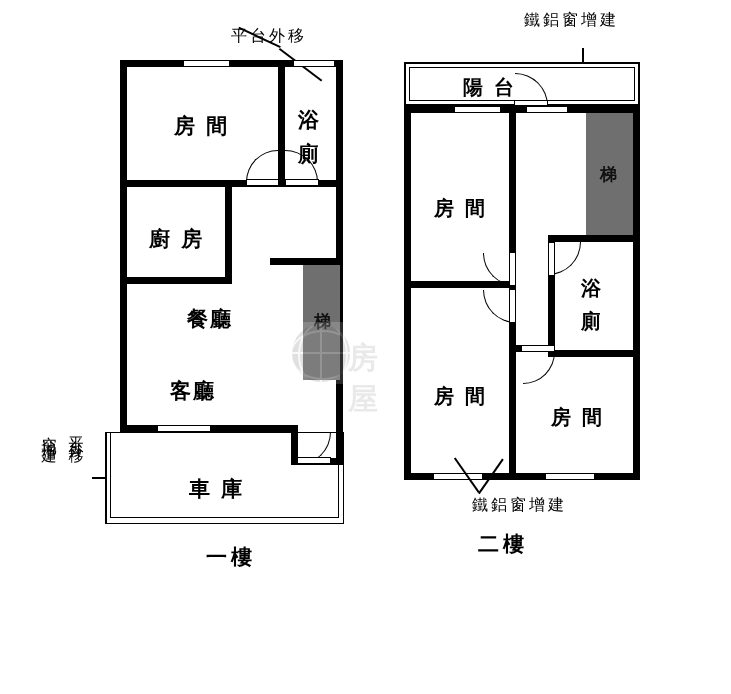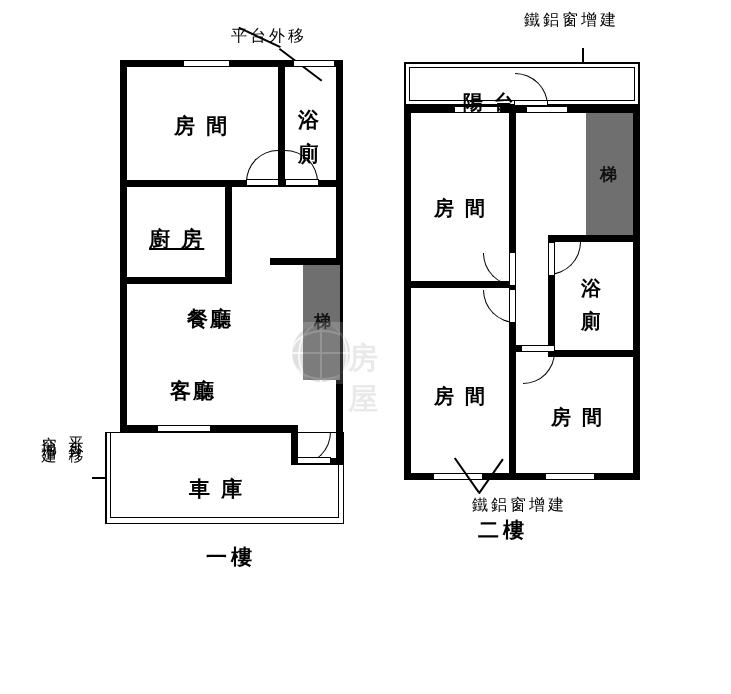--- a/index.html
+++ b/index.html
@@ -120,21 +120,21 @@
     <div class="vtext" style="left:33px;top:424px;">空地增建</div>
     <div class="vtext" style="left:60px;top:424px;">平台外移</div>
 
     <div class="lbl lbl-room" style="left:168px;top:112px;">房 間</div>
 
     <div class="lbl lbl-room" style="left:292px;top:103px;line-height:34px;text-align:center;">
       <span>浴</span><br>
       <span>廁</span>
     </div>
 
-    <div class="lbl lbl-room" style="left:143px;top:225px;text-decoration:underline;">廚 房</div>
+    <div class="lbl lbl-room" style="left:143px;top:225px;">廚 房</div>
 
     <div class="lbl lbl-room" style="left:181px;top:305px;">餐廳</div>
 
     <div class="lbl lbl-room" style="left:164px;top:377px;">客廳</div>
 
     <div class="lbl lbl-room" style="left:183px;top:475px;">車 庫</div>
 
     <div class="lbl lbl-stair" style="left:308px;top:310px;">梯</div>
 
     <div class="lbl lbl-floor" style="left:200px;top:543px;">一樓</div>
@@ -181,40 +181,40 @@
 
     <div class="door swingBL" style="left:483px;top:290px;width:33px;height:33px;"></div>
     <div class="doorleaf" style="left:509px;top:289px;width:7px;height:34px;"></div>
 
     <div class="door swingBR" style="left:548px;top:242px;width:33px;height:33px;"></div>
     <div class="doorleaf" style="left:548px;top:242px;width:7px;height:34px;"></div>
 
     <div class="door swingBR" style="left:523px;top:352px;width:32px;height:32px;"></div>
     <div class="doorleaf" style="left:521px;top:345px;width:34px;height:7px;"></div>
 
-    <div class="lbl lbl-room2" style="left:463px;top:74px;margin-top:15px;">陽 台</div>
+    <div class="lbl lbl-room2" style="left:463px;top:74px;">陽 台</div>
 
     <div class="lbl lbl-room2" style="left:434px;top:195px;">房 間</div>
 
     <div class="lbl lbl-stair" style="left:600px;top:163px;">梯</div>
 
     <div class="lbl lbl-room2" style="left:581px;top:272px;line-height:33px;text-align:center;">
       <span>浴</span><br>
       <span>廁</span>
     </div>
 
     <div class="lbl lbl-room2" style="left:434px;top:383px;">房 間</div>
 
     <div class="lbl lbl-room2" style="left:551px;top:404px;">房 間</div>
 
     <div class="leader" style="left:478px;top:493px;width:42px;transform:rotate(-125deg);"></div>
     <div class="leader" style="left:478px;top:493px;width:42px;transform:rotate(-55deg);"></div>
     <div class="lbl lbl-note" style="left:472px;top:495px;">鐵鋁窗增建</div>
 
-    <div class="lbl lbl-floor" style="left:478px;top:516px;">二樓</div>
+    <div class="lbl lbl-floor" style="left:478px;top:530px;">二樓</div>
   </div>
 
   <div class="wm" style="left:286px;top:322px;width:110px;height:62px;">
     <div class="wm-band" style="left:0;top:0;width:110px;height:62px;"></div>
     <div class="wm-globe" style="left:6px;top:2px;">
       <div class="wm-ring"></div>
       <div class="wm-ring2"></div>
     </div>
     <div class="wm-text" style="left:62px;top:16px;">房屋</div>
   </div>

